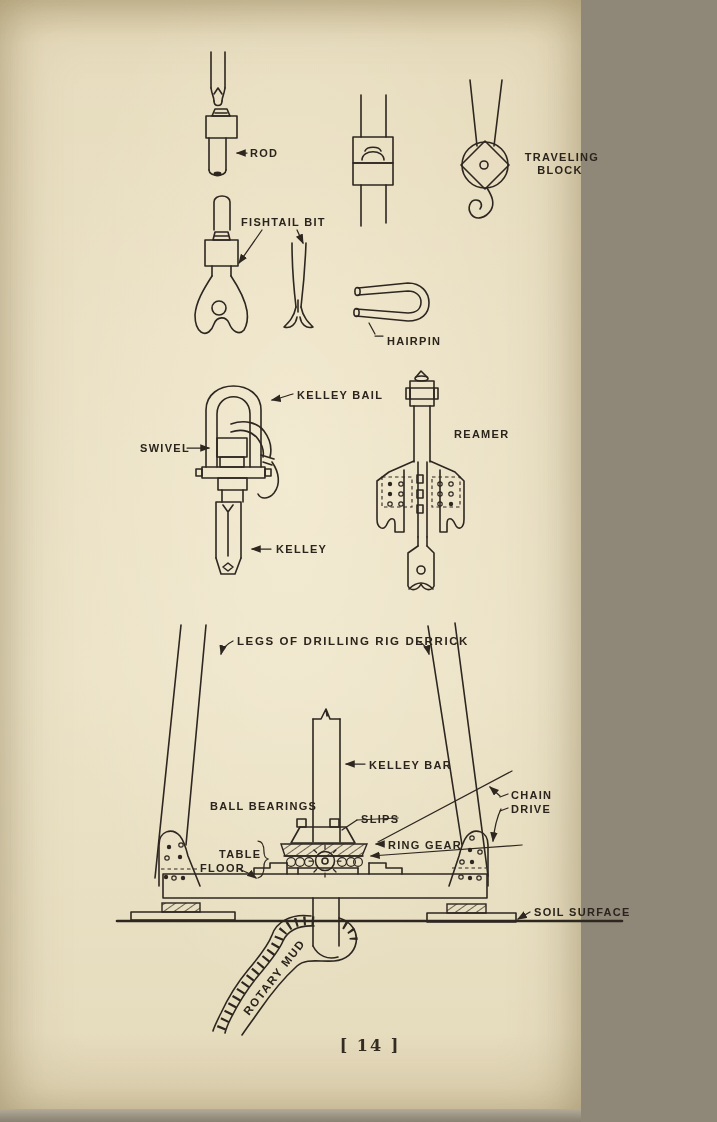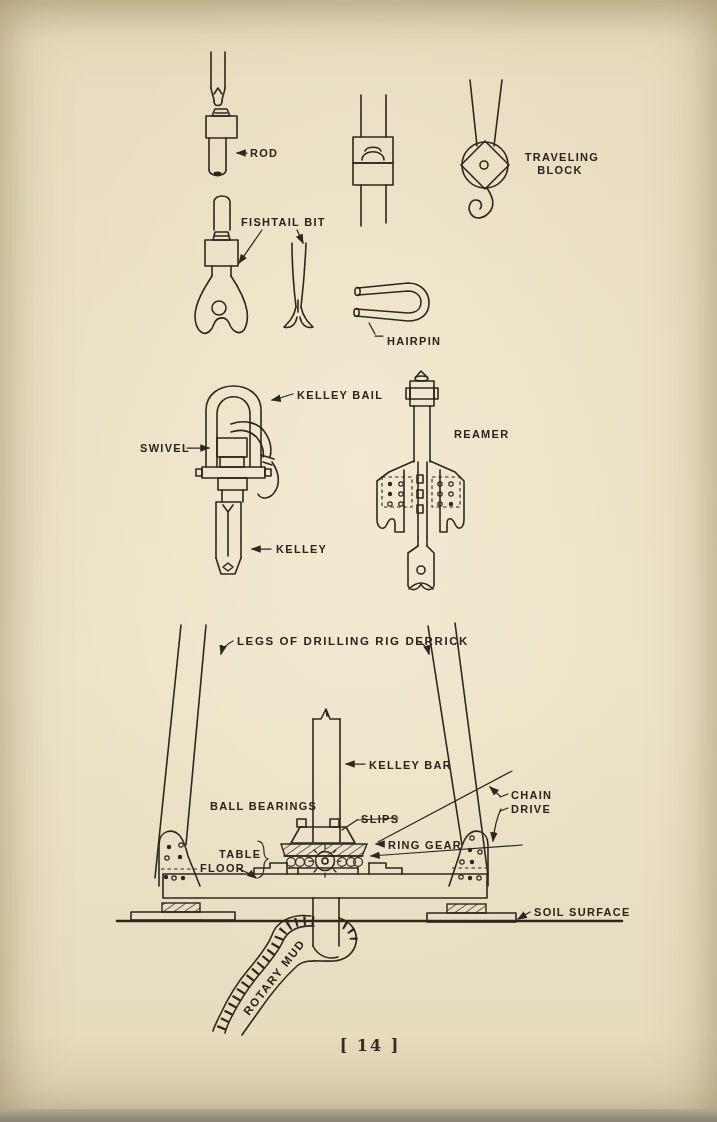--- a/index.html
+++ b/index.html
@@ -2,21 +2,21 @@
 <html><head>
 <meta charset="utf-8">
 <style>
   html,body{margin:0;padding:0;}
   body{
     width:717px;height:1122px;overflow:hidden;
     background:#8f8879;
     font-family:"Liberation Sans",sans-serif;
   }
   .page{
-    position:relative;width:717px;height:1122px;
+    position:relative;width:581px;height:1122px;
     background:
       radial-gradient(ellipse at 50% 42%, rgba(255,250,230,.35) 0%, rgba(255,250,230,0) 60%),
       linear-gradient(180deg,#ddd0ae 0%,#e7dcbe 4%,#eae0c4 30%,#ece3c8 60%,#e6dcbe 92%,#d8cbaa 100%);
     box-shadow: inset 0 0 70px rgba(120,100,55,.28), inset -10px 0 34px rgba(110,92,52,.18), inset 12px 0 34px rgba(110,92,52,.14);
   }
   .scan-edge{
     position:absolute;left:0;bottom:0;width:100%;height:13px;
     background:linear-gradient(180deg,#b3ab99 0%,#958d7c 70%,#8a8272 100%);
   }
   svg{position:absolute;left:0;top:0;}

